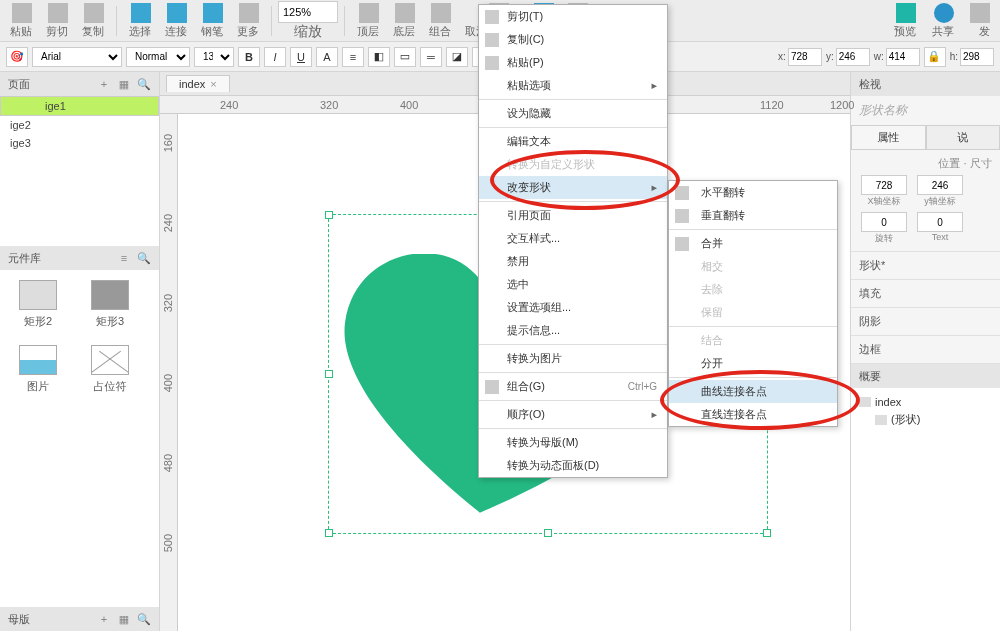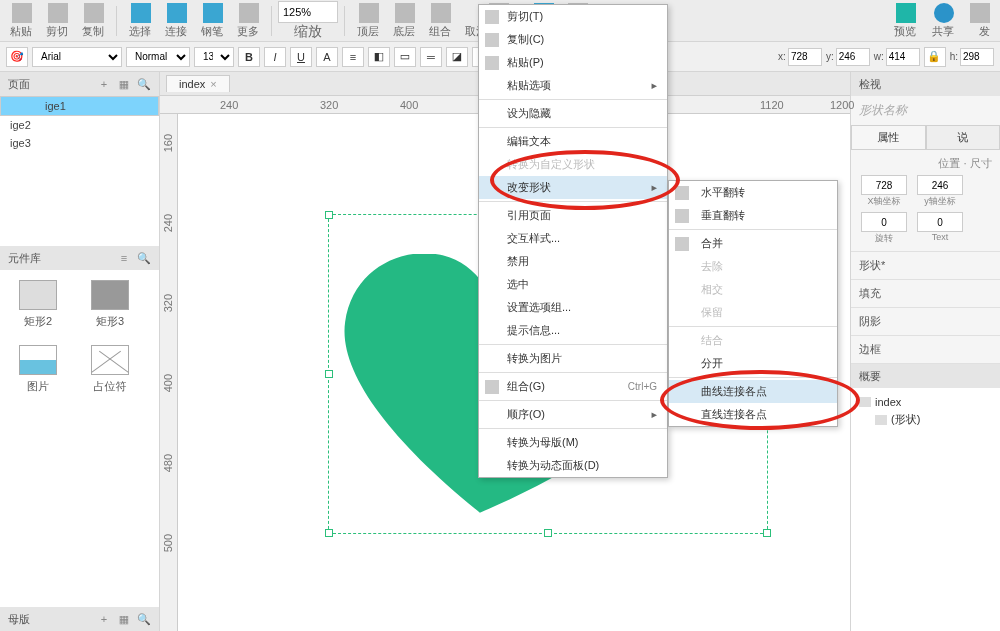--- a/index.html
+++ b/index.html
@@ -23,21 +23,21 @@
     
     .main { display: flex; height: 559px; }
     
     
     .left { width: 160px; background: #f5f5f5; border-right: 1px solid #d5d5d5; display: flex; flex-direction: column; }
     .panel-head { height: 24px; background: #e5e5e5; display: flex; align-items: center; padding: 0 8px; font-size: 11px; color: #555; gap: 6px; }
     .panel-head .spacer { flex: 1; }
     .panel-head .pbtn { width: 14px; height: 14px; display: flex; align-items:center; justify-content:center; cursor:pointer; color:#888; }
     .page-list { background:#fff; flex: 0 0 150px; }
     .page-list .itm { padding: 3px 10px; font-size: 11px; color:#444; cursor:pointer; }
-    .page-list .itm.sel { background:#7dd3fc;padding-left:44px; }
+    .page-list .itm.sel { background:#bef264;padding-left:44px; }
     .lib { background: #fff; flex: 1; }
     .lib-area { padding: 10px; display: flex; flex-wrap: wrap; gap: 16px; align-items: flex-end; }
     .lib-item { width: 56px; display:flex; flex-direction:column; align-items:center; gap:4px; font-size:10px; color:#555; }
     .lib-item .thumb { width: 38px; height: 30px; background: #ddd; border:1px solid #aaa; }
     .lib-item .thumb.pic { background: linear-gradient(180deg,#fff 50%,#69c2e0 50%); }
     .lib-item .thumb.ph { background:#fff; position:relative; }
     .lib-item .thumb.ph::before,.lib-item .thumb.ph::after { content:""; position:absolute; inset:0; border-top:1px solid #999; transform:rotate(36deg); top:50%; }
     .lib-item .thumb.ph::after { transform:rotate(-36deg); }
     
     
@@ -421,24 +421,24 @@
     <div class="menu-item">
       <div class="menu-icon"></div>
       <span>垂直翻转</span>
     </div>
     <div class="menu-sep"></div>
     <div class="menu-item">
       <div class="menu-icon"></div>
       <span>合并</span>
     </div>
     <div class="menu-item disabled">
+      <span>相交</span>
+    </div>
+    <div class="menu-item disabled">
       <span>去除</span>
-    </div>
-    <div class="menu-item disabled">
-      <span>相交</span>
     </div>
     <div class="menu-item disabled">
       <span>保留</span>
     </div>
     <div class="menu-sep"></div>
     <div class="menu-item disabled">
       <span>结合</span>
     </div>
     <div class="menu-item">
       <span>分开</span>

